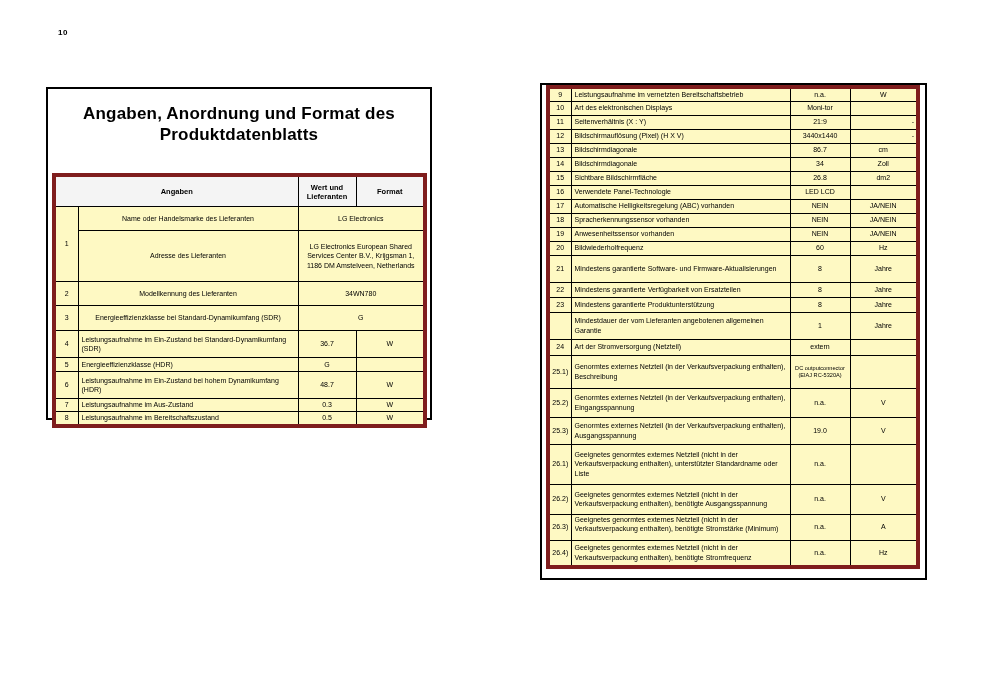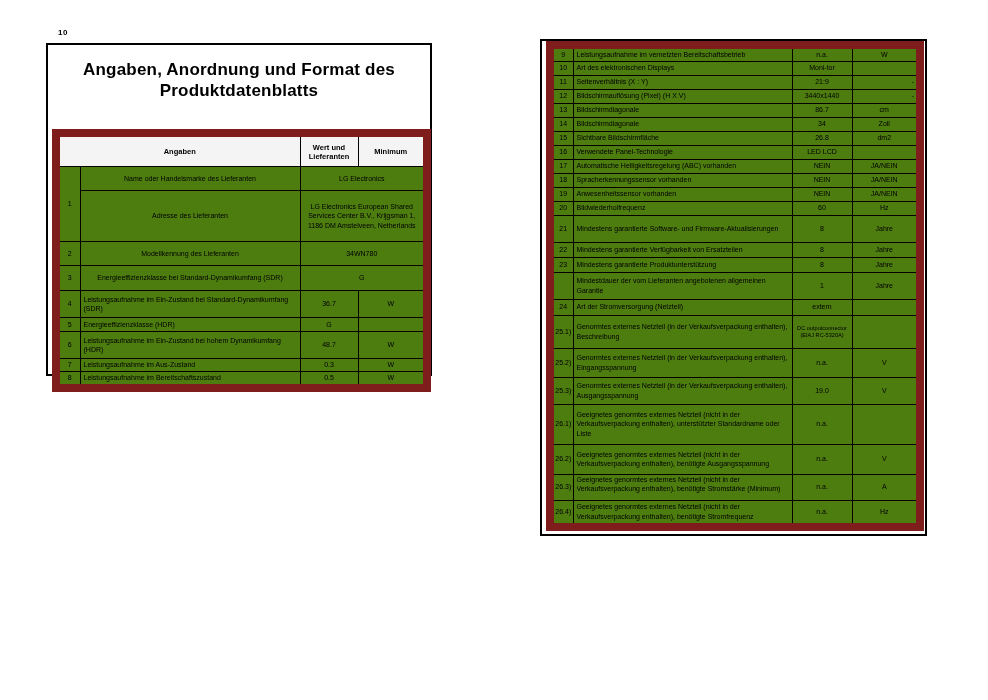--- a/index.html
+++ b/index.html
@@ -12,37 +12,38 @@
     overflow: hidden;
   }
   .page-num {
     position: absolute; left: 58px; top: 28px;
     font-size: 8px; font-weight: bold; letter-spacing: 0.5px;
   }
   .box {
     position: absolute;
     border: 2px solid #000;
     background: #fff;
+    margin-top: 44px;
   }
   #left-box  { left: 46px;  top: 43px; width: 382px; height: 329px; }
   #right-box { left: 540px; top: 39px; width: 383px; height: 493px; }
   .doc-title {
     margin: 14px 10px 0 10px;
     text-align: center;
     font-size: 17px;
     font-weight: bold;
     line-height: 1.26;
     letter-spacing: 0.2px;
   }
   table.sheet {
     border-collapse: collapse;
     table-layout: fixed;
     position: absolute;
-    background: #4d7c0f;
-    border: 8px solid #7f1d1d;
+    background: #fef9c3;
+    border: 4px solid #7f1d1d;
   }
   #left-table  { left: 4px; top: 84px; width: 371px; }
   #right-table { left: 4px; top: 0;    width: 370px; }
   .sheet td {
     border: 1px solid #000;
     padding: 1px 3px;
     font-size: 7px;
     line-height: 9.5px;
     vertical-align: middle;
     text-align: left;
@@ -75,21 +76,21 @@
     <colgroup>
       <col style="width:24px">
         <col style="width:220px">
         <col style="width:58px">
         <col style="width:69px">
     </colgroup>
     <thead>
       <tr>
         <td colspan="2">Angaben</td>
         <td>Wert und Lieferanten</td>
-        <td>Minimum</td>
+        <td>Format</td>
       </tr>
     </thead>
     <tbody id="left-tbody">
         <tr style="height: 24px;">
           <td class="num" rowspan="2">1</td>
           <td class="label center">Name oder Handelsmarke des Lieferanten</td>
           <td class="value" colspan="2">LG Electronics</td>
         </tr>
         <tr style="height: 51px;">
           <td class="label center">Adresse des Lieferanten</td>

